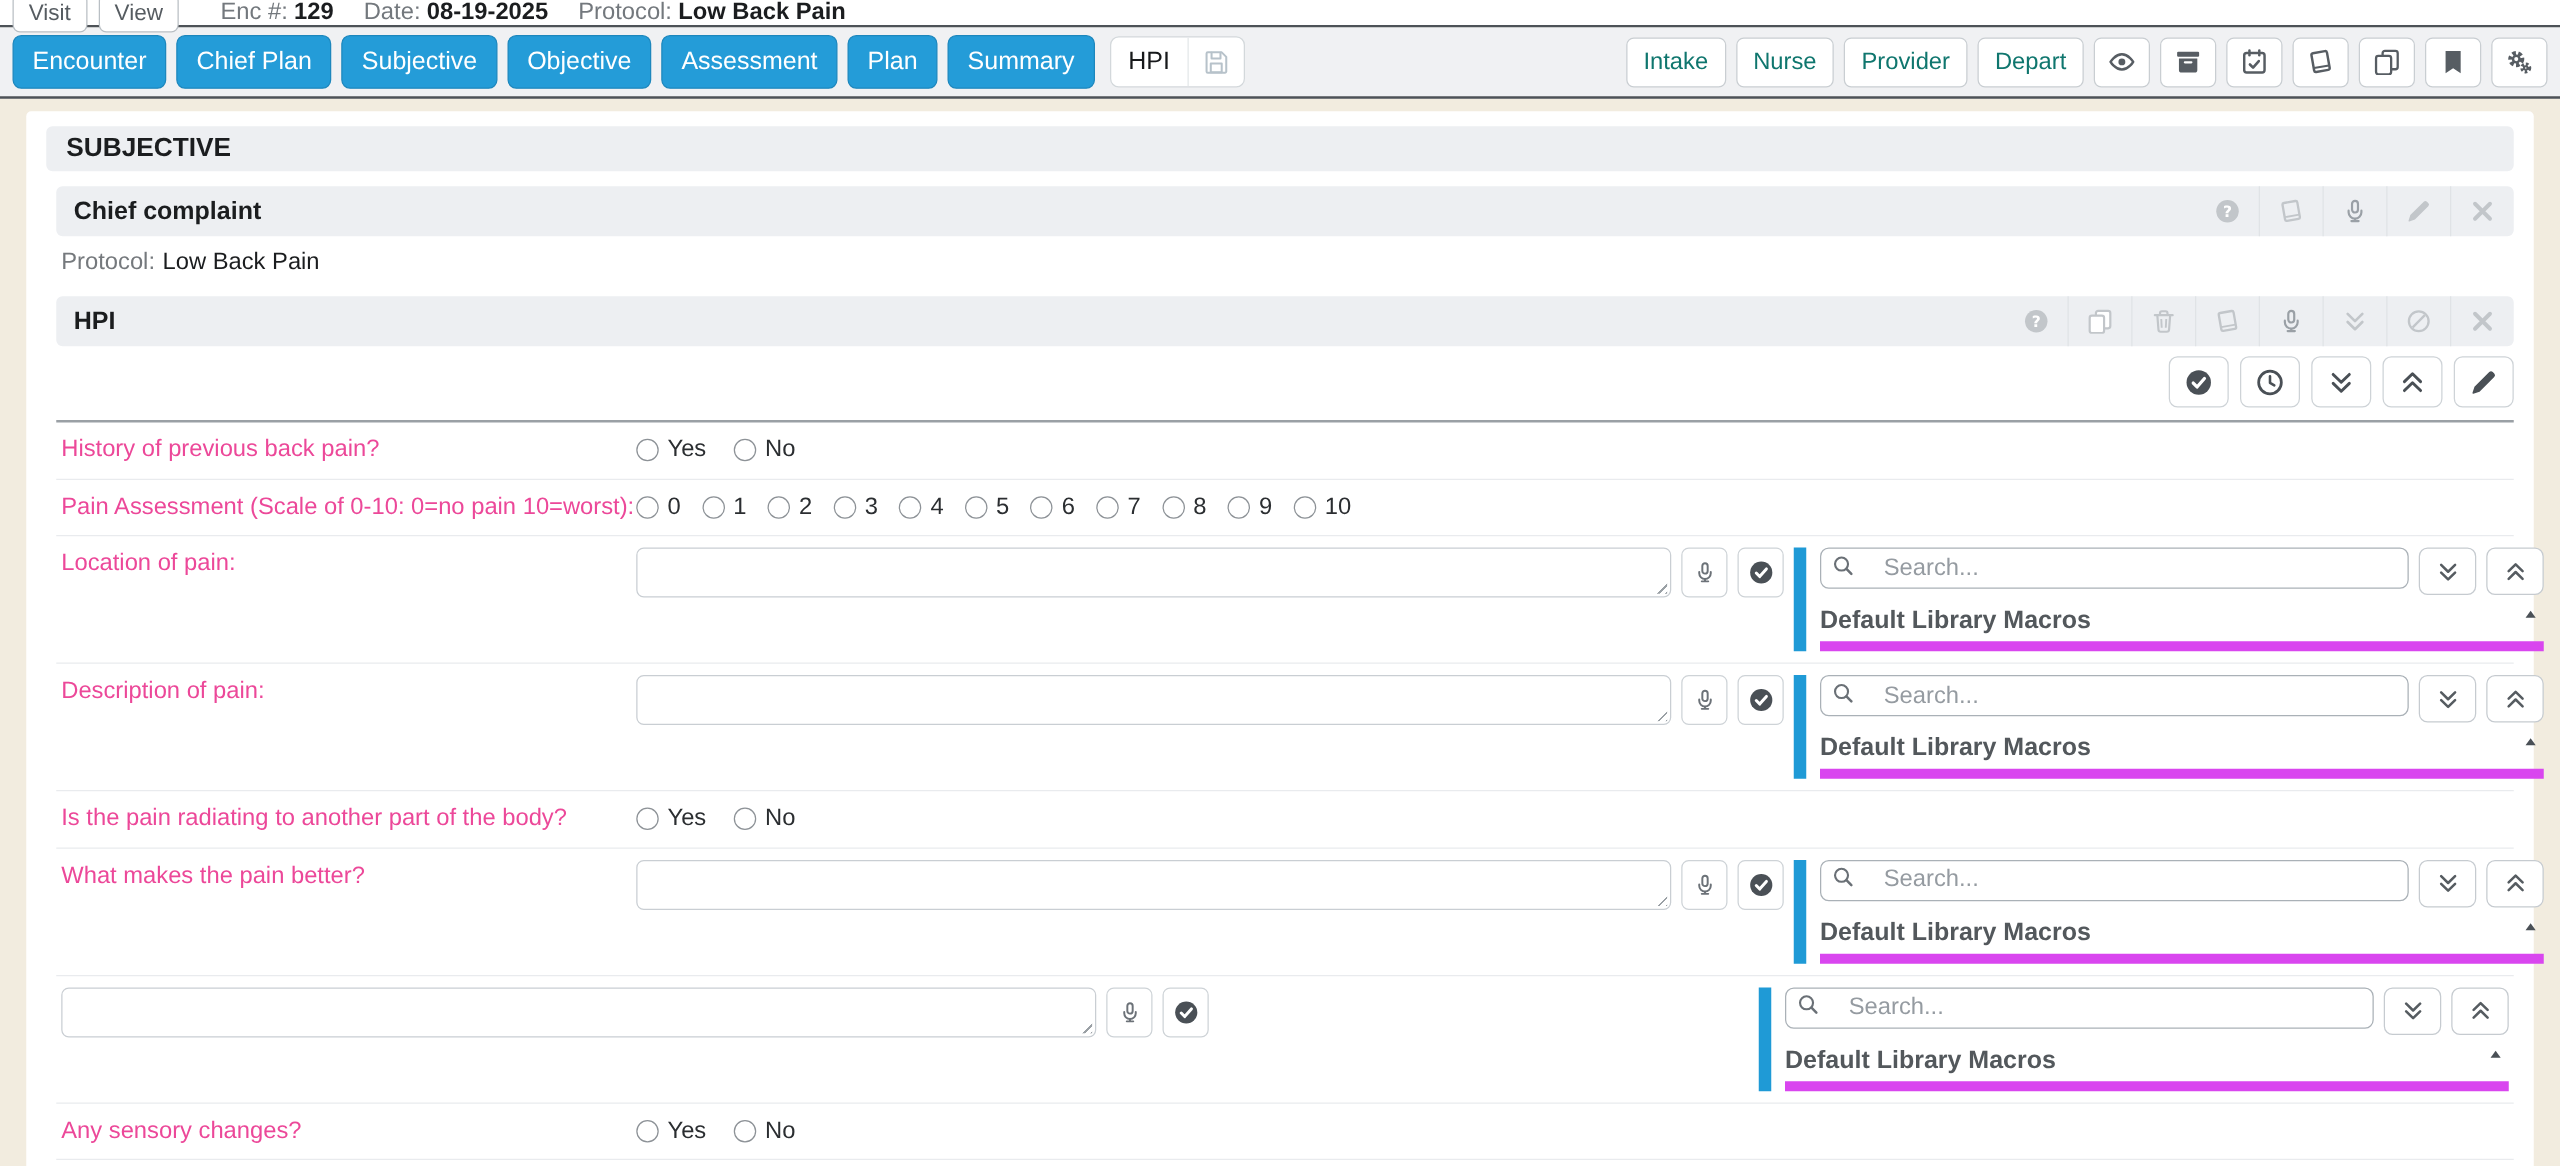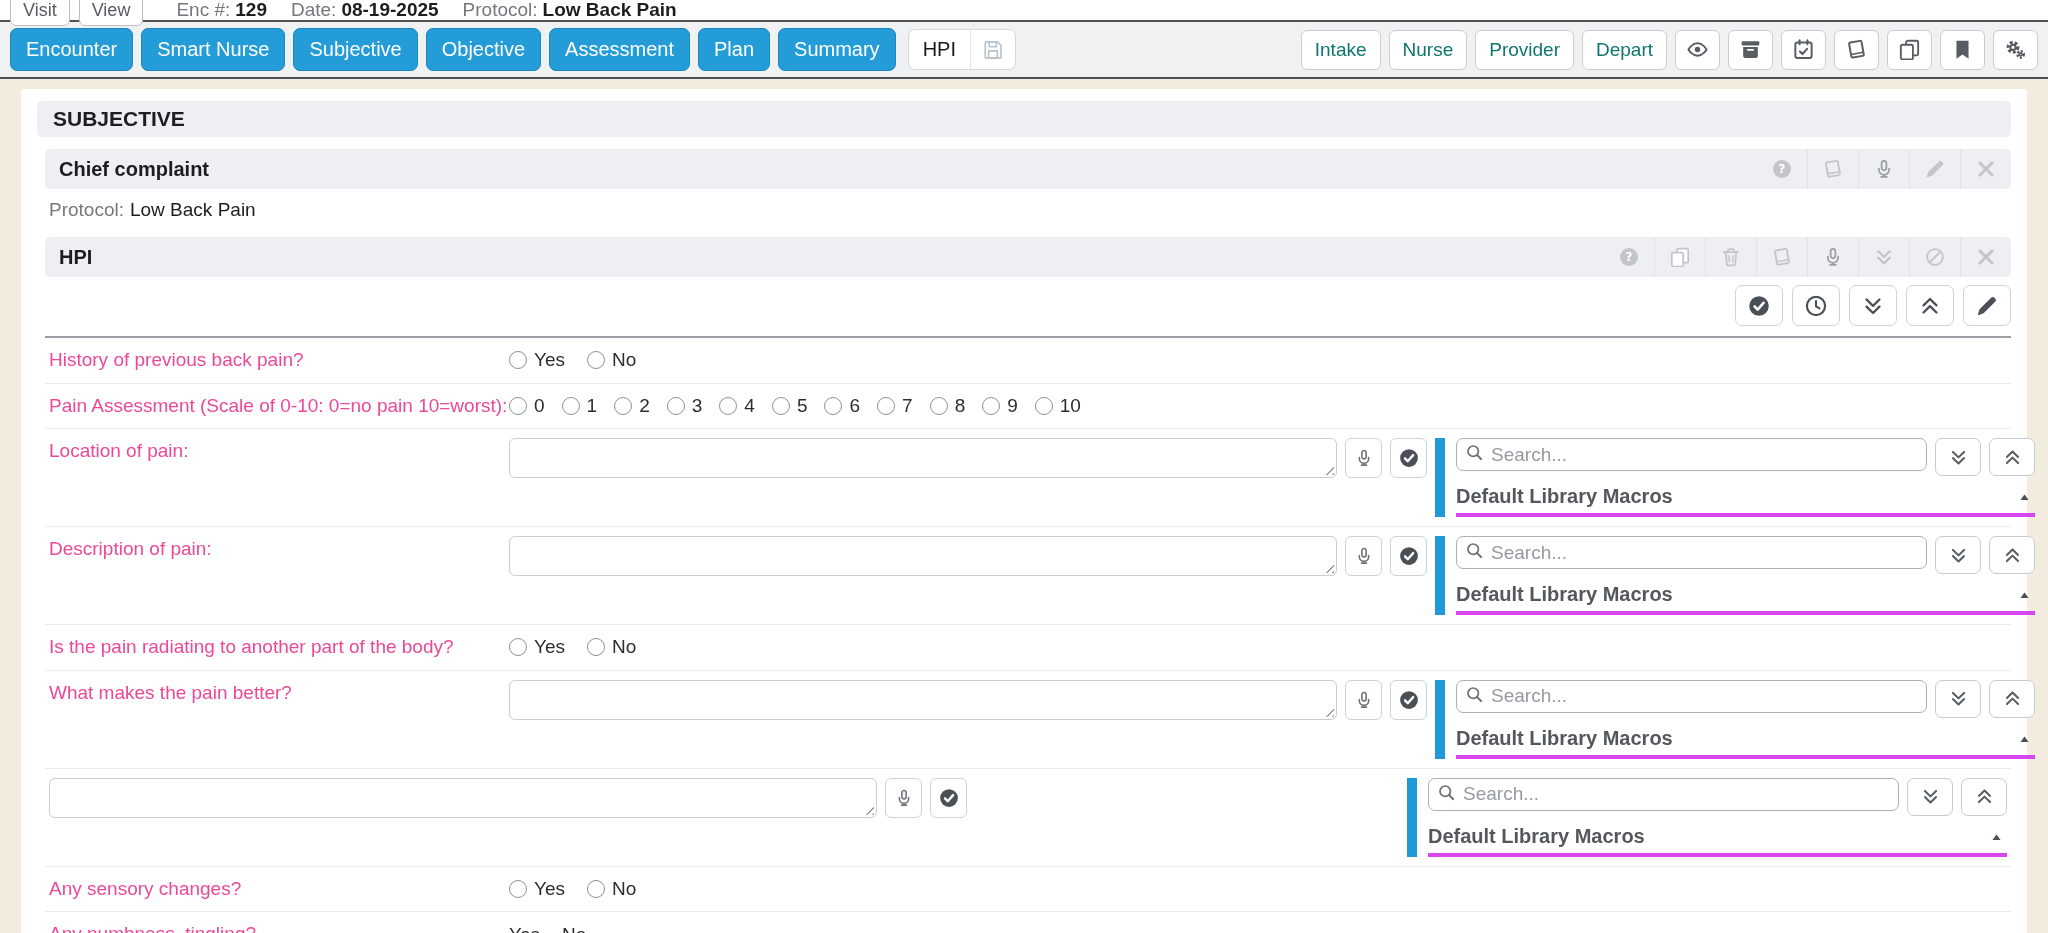--- a/index.html
+++ b/index.html
@@ -75,47 +75,47 @@
   .mini-btn { width:37px; height:40px; background:#fff; border:1px solid #ced3d7; border-radius:6px;
               display:flex; align-items:center; justify-content:center; color:#6c7278; flex:none; }
   .mini-btn svg { width:18px; height:18px; }
   .mini-btn.confirm { color:#4a5056; }
   .mini-btn.confirm svg { width:20px; height:20px; }
 
   .macros { margin-left:auto; width:600px; border-left:10px solid #1f9ad6; padding-left:11px;
             display:flex; flex-direction:column; }
   .macros-search-row { display:flex; gap:8px; align-items:flex-start; }
   .search-box { flex:1; height:33px; border:1px solid #aab1b7; border-radius:7px; background:#fff;
-                display:flex; align-items:center; padding:0 9px; gap:8px; color:#6a7076; }
+                display:flex; align-items:center; padding:0 9px; gap:24px; color:#6a7076; }
   .search-box input { border:none; outline:none; flex:1; font-size:19px; color:#3f444a; background:transparent; }
   .search-box input::placeholder { color:#959ba1; }
   .search-box svg { width:17px; height:17px; flex:none; }
   .sm-btn { width:46px; height:38px; background:#fff; border:1px solid #c6cbd0; border-radius:7px;
             display:flex; align-items:center; justify-content:center; color:#565c61; flex:none; }
   .sm-btn svg { width:19px; height:19px; }
-  .macros-head { display:flex; align-items:flex-end; justify-content:space-between;
-                 border-bottom:4px solid #d946ef; padding:6px 4px 5px 0; margin-top:3px; }
+  .macros-head { display:flex; align-items:flex-start; justify-content:space-between;
+                 border-bottom:8px solid #d946ef; padding:6px 4px 5px 0; margin-top:3px; }
   .macros-head .mh-title { font-weight:bold; font-size:20px; color:#53585c; }
   .macros-head svg { width:13px; height:13px; color:#4a5056; }
 </style>
 </head>
 <body>
 
 <div class="topbar">
   <button class="tb-btn">Visit</button>
   <button class="tb-btn">View</button>
   <span class="meta"><span>Enc #:</span><b>129</b></span>
   <span class="meta"><span>Date:</span><b>08-19-2025</b></span>
   <span class="meta"><span>Protocol:</span><b>Low Back Pain</b></span>
 </div>
 
 <div class="navbar">
   <div id="nav-tabs" style="display:flex;gap:8px;">
       <button class="nav-btn">Encounter</button>
-      <button class="nav-btn">Smart Nurse</button>
+      <button class="nav-btn">Chief Plan</button>
       <button class="nav-btn">Subjective</button>
       <button class="nav-btn">Objective</button>
       <button class="nav-btn">Assessment</button>
       <button class="nav-btn">Plan</button>
       <button class="nav-btn">Summary</button>
     </div>
   <div class="doc-tab">
     <span class="doc-label">HPI</span>
     <span class="doc-save">
         <svg viewBox="0 0 16 16" width="20" height="20">

